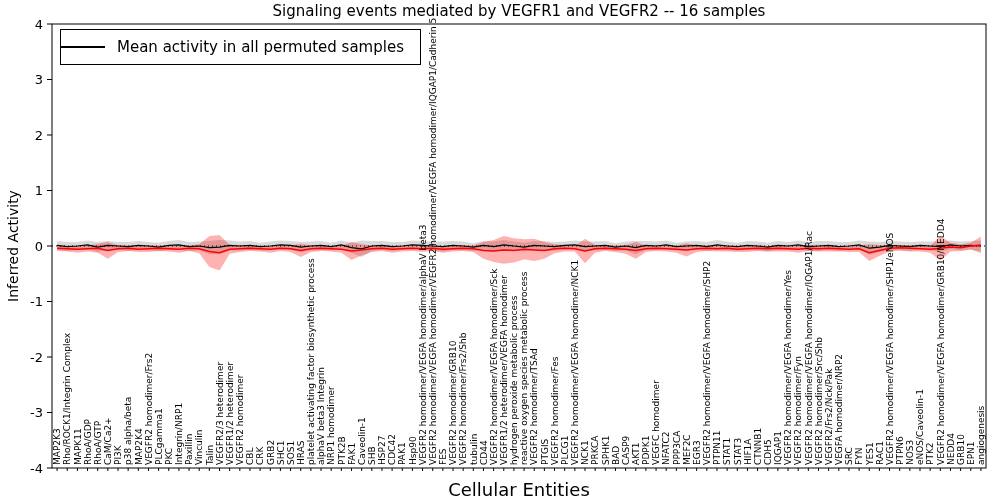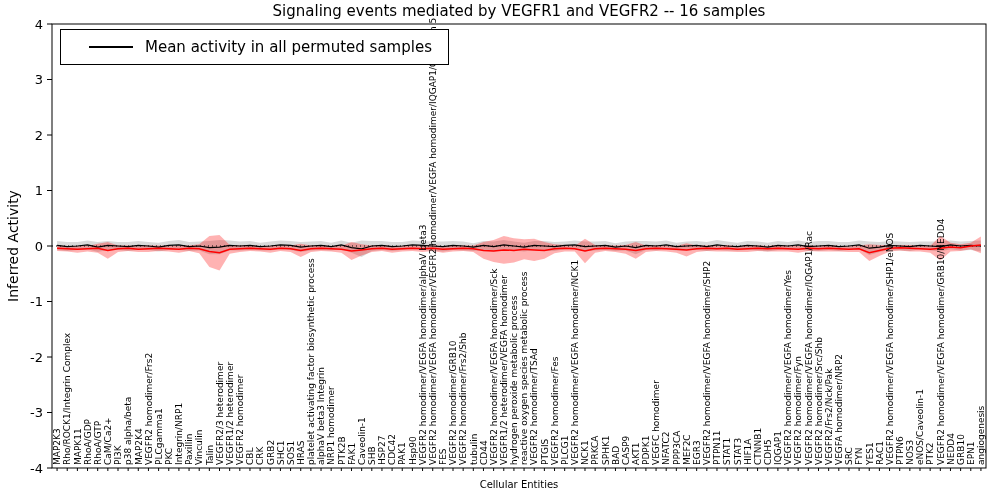--- a/index.html
+++ b/index.html
@@ -7,29 +7,29 @@
     position:relative;width:1000px;height:500px;background:#ffffff;overflow:hidden;
     font-family:"DejaVu Sans","Liberation Sans",sans-serif;color:#000;
   }
   #chart-svg{position:absolute;left:0;top:0;}
   svg text{font-family:"DejaVu Sans","Liberation Sans",sans-serif;}
   #chart-title{
     position:absolute;left:52px;top:2px;width:934px;text-align:center;
     font-size:15px;white-space:nowrap;
   }
   #x-axis-title{
-    position:absolute;left:52px;top:479px;width:934px;text-align:center;font-size:10px;
+    position:absolute;left:52px;top:479px;width:934px;text-align:center;font-size:18px;
   }
   #y-axis-title{
     position:absolute;left:13px;top:246px;transform:translate(-50%,-50%) rotate(-90deg);
     font-size:14px;white-space:nowrap;
   }
   #legend{
     position:absolute;left:60px;top:29px;background:#fff;border:1px solid #000;
-    padding:8px 16px 8px 28px;display:flex;flex-direction:column;gap:9px;z-index:5;
+    padding:8px 16px 8px 0;display:flex;flex-direction:column;gap:9px;z-index:5;
   }
   .legend-row{display:flex;align-items:center;gap:12px;}
   .legend-swatch{width:44px;height:2px;background:#000;flex:0 0 auto;}
   .legend-label{font-size:15px;white-space:nowrap;}
 </style>
 </head>
 <body>
 
 <div id="figure">
   <svg id="chart-svg" width="1000" height="500">

